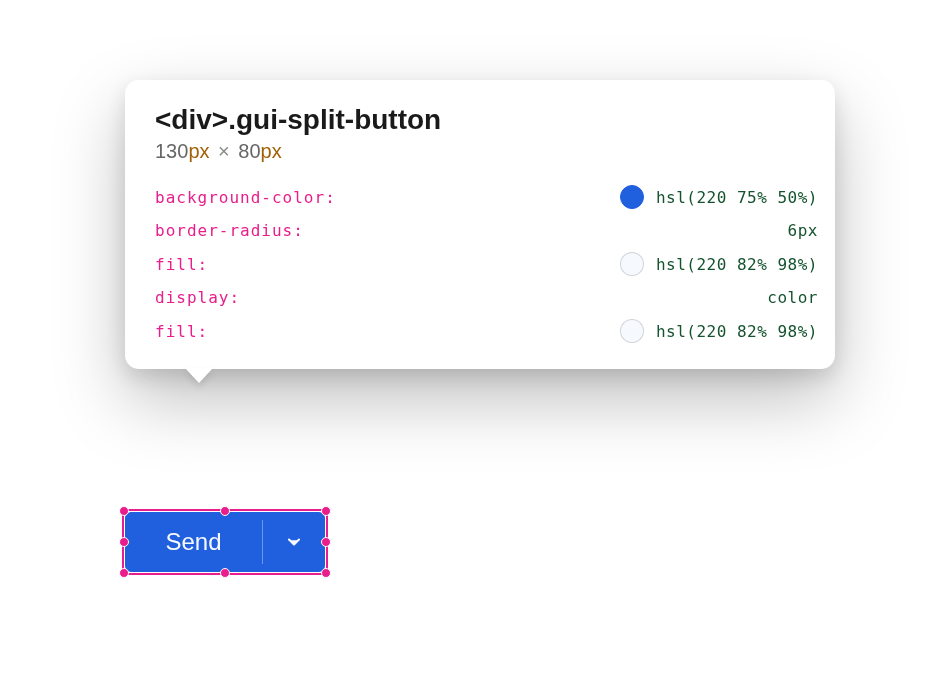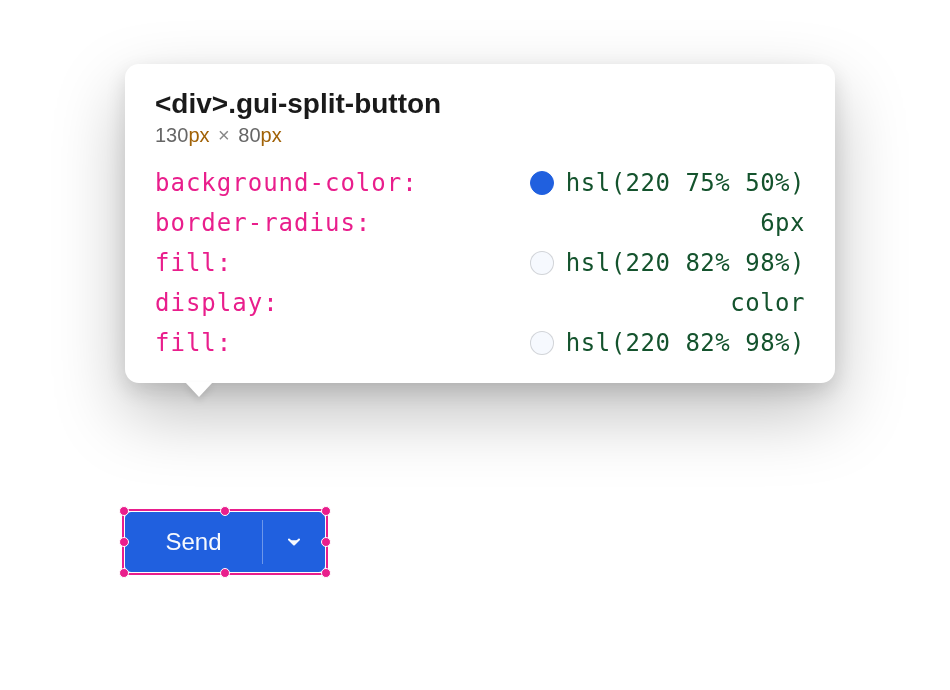--- a/index.html
+++ b/index.html
@@ -12,27 +12,27 @@
       width: 950px;
       height: 690px;
       background: #fff;
       font-family: -apple-system, BlinkMacSystemFont, "Segoe UI", Helvetica, Arial, sans-serif;
       position: relative;
       overflow: hidden;
     }
     
     .tooltip-container {
       position: absolute;
-      top: 64px;
+      top: 80px;
       left: 125px;
       width: 710px;
       background: #fff;
       border-radius: 14px;
       box-shadow: 0 30px 70px rgba(0,0,0,0.25), 0 8px 20px rgba(0,0,0,0.12);
-      padding: 24px 30px 26px 30px;
+      padding: 24px 17px 26px 30px;
     }
     
     .tooltip-arrow {
       position: absolute;
       bottom: -14px;
       left: 60px;
       width: 0;
       height: 0;
       border-left: 14px solid transparent;
       border-right: 14px solid transparent;
@@ -65,21 +65,21 @@
     .props-list {
       display: flex;
       flex-direction: column;
       gap: 12px;
     }
     
     .prop-row {
       display: flex;
       align-items: center;
       font-family: "SF Mono", Menlo, Monaco, Consolas, monospace;
-      font-size: 24px;
+      font-size: 16px;
     }
     
     .prop-name {
       color: #e91e8c;
       letter-spacing: 1px;
     }
     
     .prop-colon {
       color: #e91e8c;
     }

